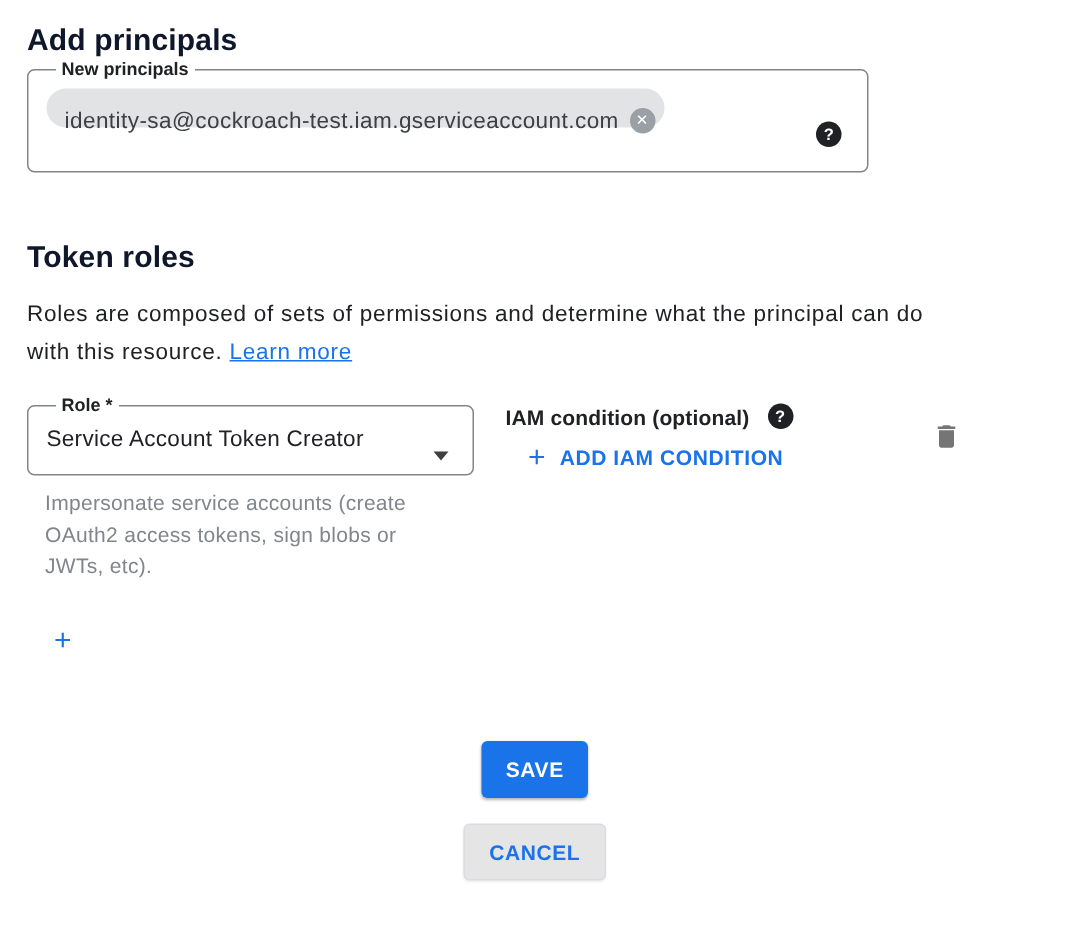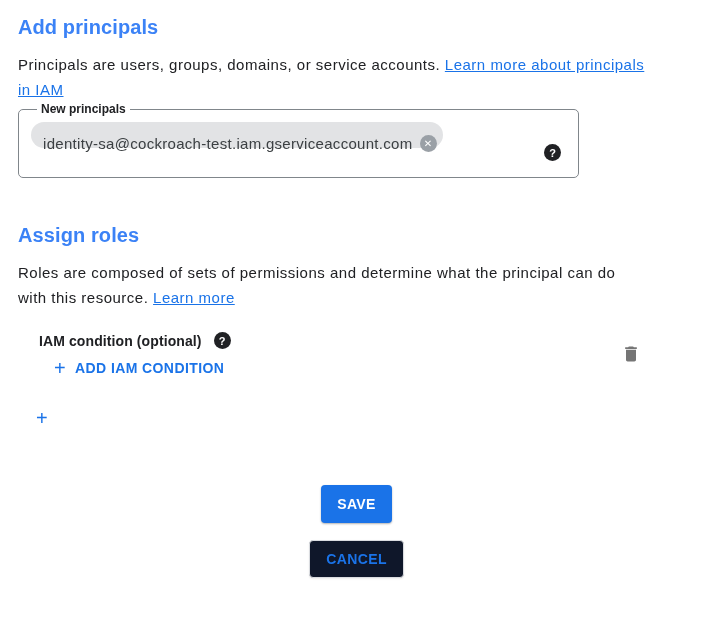--- a/index.html
+++ b/index.html
@@ -7,21 +7,21 @@
   body {
     width: 713px; height: 629px; overflow: hidden;
     background: #ffffff;
     font-family: "Liberation Sans", "DejaVu Sans", sans-serif;
     color: #202124;
   }
   .page { padding: 15px 18px 0 18px; position: relative; }
 
   .section-title {
     font-size: 20px; font-weight: 600; letter-spacing: .1px;
-    margin: 0; line-height: 24px; color: #3b82f6;
+    margin: 0; line-height: 24px; color: #0f172a;
   }
   .desc {
     font-size: 15px; line-height: 25px; letter-spacing: .5px;
     margin: 13px 0 0 0; color: #202124;
   }
   .desc-1 { max-width: 635px; }
   .desc-2 { max-width: 615px; }
   a.inline-link { color: #1a73e8; text-decoration: underline; cursor: pointer; }
 
   
@@ -105,48 +105,55 @@
   .btn {
     height: 38px; border-radius: 4px; padding: 0 16px;
     font-family: inherit; font-size: 14px; font-weight: 600;
     letter-spacing: .4px; cursor: pointer;
   }
   .btn-save {
     background: #1a73e8; color: #ffffff; border: none;
     box-shadow: 0 1px 2px rgba(0,0,0,.3);
   }
   .btn-cancel {
-    background: #0f172a; color: #1a73e8; border: 1px solid #dadce0;
+    background: #e5e5e5; color: #1a73e8; border: 1px solid #dadce0;
     box-shadow: 0 1px 2px rgba(0,0,0,.08);
   }
 </style>
 </head>
 <body>
 
 <div class="page">
 
   <h1 class="section-title">Add principals</h1>
 
-  <p class="desc desc-1"><span>Principals are users, groups, domains, or service accounts. </span><a class="inline-link">Learn more about principals in IAM</a></p>
 
   <fieldset class="mat-field principals-field">
     <legend><span>New principals</span></legend>
     <div class="chip">
       <span>identity-sa@cockroach-test.iam.gserviceaccount.com</span>
       <button class="chip-close">✕</button>
     </div>
     <span class="help-icon principals-help">?</span>
   </fieldset>
 
-  <h2 class="section-title assign-title">Assign roles</h2>
+  <h2 class="section-title assign-title">Token roles</h2>
 
   <p class="desc desc-2"><span>Roles are composed of sets of permissions and determine what the principal can do with this resource. </span><a class="inline-link">Learn more</a></p>
 
   <div class="role-row">
 
+    <div class="role-col">
+      <fieldset class="mat-field role-field">
+        <legend><span>Role *</span></legend>
+        <span class="role-value">Service Account Token Creator</span>
+        <span class="caret"></span>
+      </fieldset>
+      <p class="role-helper">Impersonate service accounts (create OAuth2 access tokens, sign blobs or JWTs, etc).</p>
+    </div>
 
     <div class="cond-col">
       <div class="cond-label-row">
         <span>IAM condition (optional)</span>
         <span class="help-icon">?</span>
       </div>
       <button class="text-link">
         <span class="plus-glyph">+</span>
         <span>ADD IAM CONDITION</span>
       </button>

